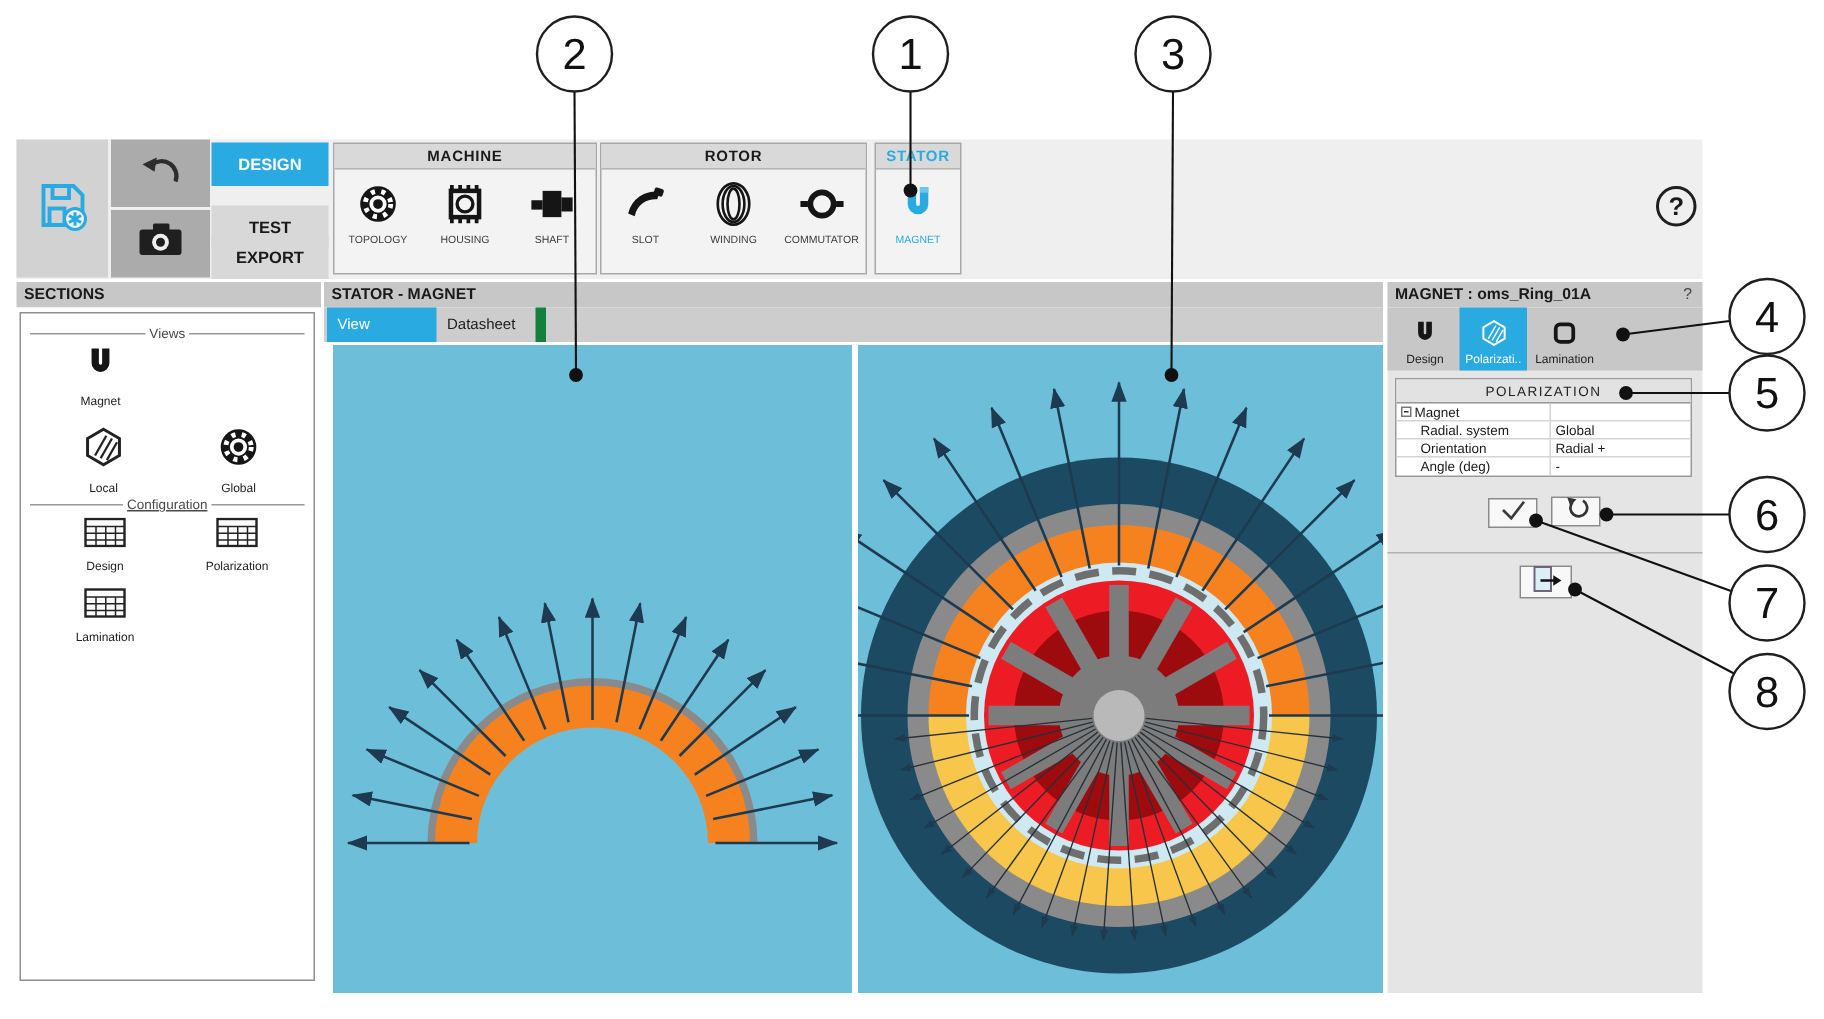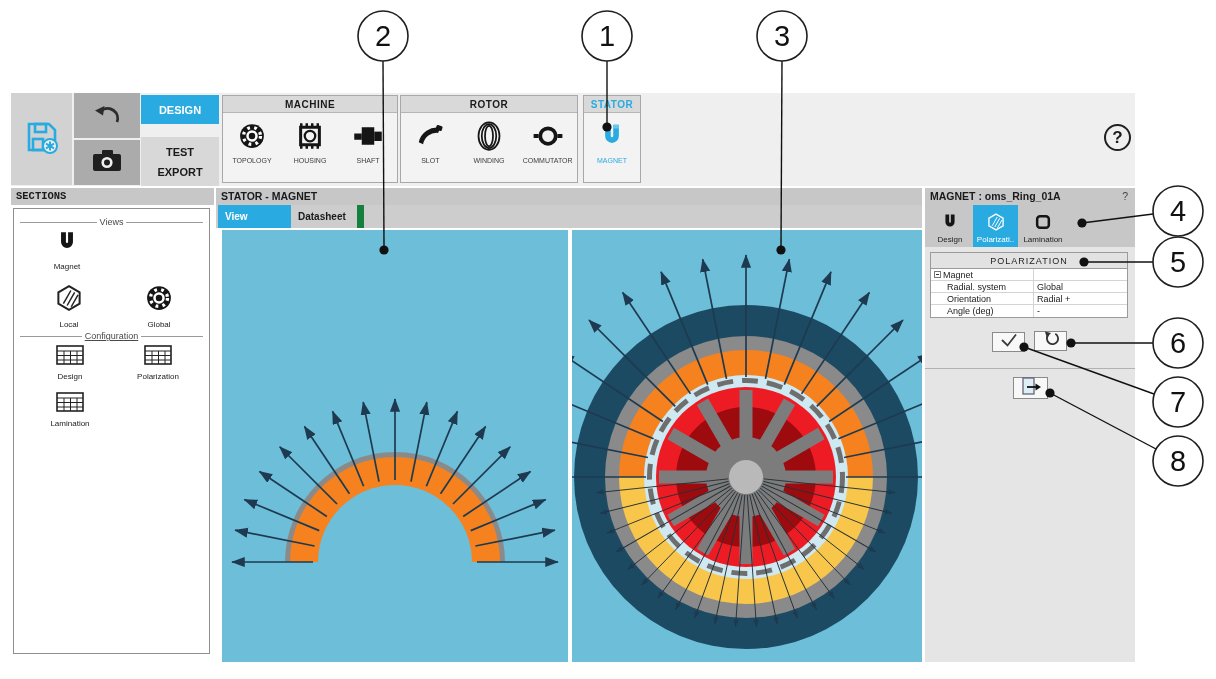--- a/index.html
+++ b/index.html
@@ -31,38 +31,38 @@
   #grp-stator    { left:572px; width:58px; }
   #grp-materials { left:632px; width:85px; }
   #grp-stator .group-title, #grp-stator .lbl { color:#29abe2; }
 
   #help-icon { left:1093px; top:31px; width:27px; height:27px; border:2px solid #1f1f1f; border-radius:50%;
                font-size:17px; font-weight:bold; display:flex; align-items:center; justify-content:center; cursor:pointer; }
 
   
   .hdr { position:absolute; top:188px; height:17px; background:#c7c7c7; font-size:10.5px; font-weight:bold;
          line-height:17px; padding-left:5px; color:#1a1a1a; }
-  #sections-header { left:11px;  width:203px;font-family:Liberation Mono, monospace; }
+  #sections-header { left:11px;  width:203px; }
   #main-header     { left:216px; width:706px; }
   #panel-header    { left:925px; width:210px; display:flex; justify-content:space-between; padding-right:7px; }
   #panel-header .q { font-weight:normal; color:#444; cursor:pointer; }
 
   
   #sidebar { left:11px; top:205px; width:203px; height:457px; background:#fff; }
   #sections-box { position:absolute; left:2px; top:3px; width:197px; height:446px;
                   border:1px solid #8f8f8f; background:#fff; }
   .sep { position:absolute; left:6px; right:6px; display:flex; align-items:center; font-size:9px; color:#4a4a4a; }
   .sep:before, .sep:after { content:""; flex:1; border-top:1px solid #9a9a9a; }
   .sep span { padding:0 3px; }
   .sitem { position:absolute; display:flex; flex-direction:column; align-items:center; cursor:pointer; }
   .sitem .lbl { font-size:8px; color:#222; margin-top:3px; }
 
   
   #main-tabbar { left:216px; top:205px; width:706px; height:23px; background:#cdcdcd; }
-  .mtab { position:absolute; top:0; height:23px; font-size:10px; font-weight:bold; line-height:23px;
+  .mtab { position:absolute; top:0; height:23px; font-size:10px; font-weight:normal; line-height:23px;
           padding-left:7px; cursor:pointer; }
   #tab-view { left:2px; width:73px; background:#29abe2; color:#fff; }
   #tab-datasheet { left:75px; width:73px; color:#1a1a1a; border-right:7px solid #15803d; }
   .canvas { position:absolute; top:230px; height:432px; background:#6cbed9; }
   #left-canvas  { left:222px; width:346px; }
   #right-canvas { left:572px; width:350px; }
   .canvas svg { display:block; width:100%; height:100%; }
 
   
   #panel { left:925px; top:205px; width:210px; height:457px; background:#e5e5e5; }

